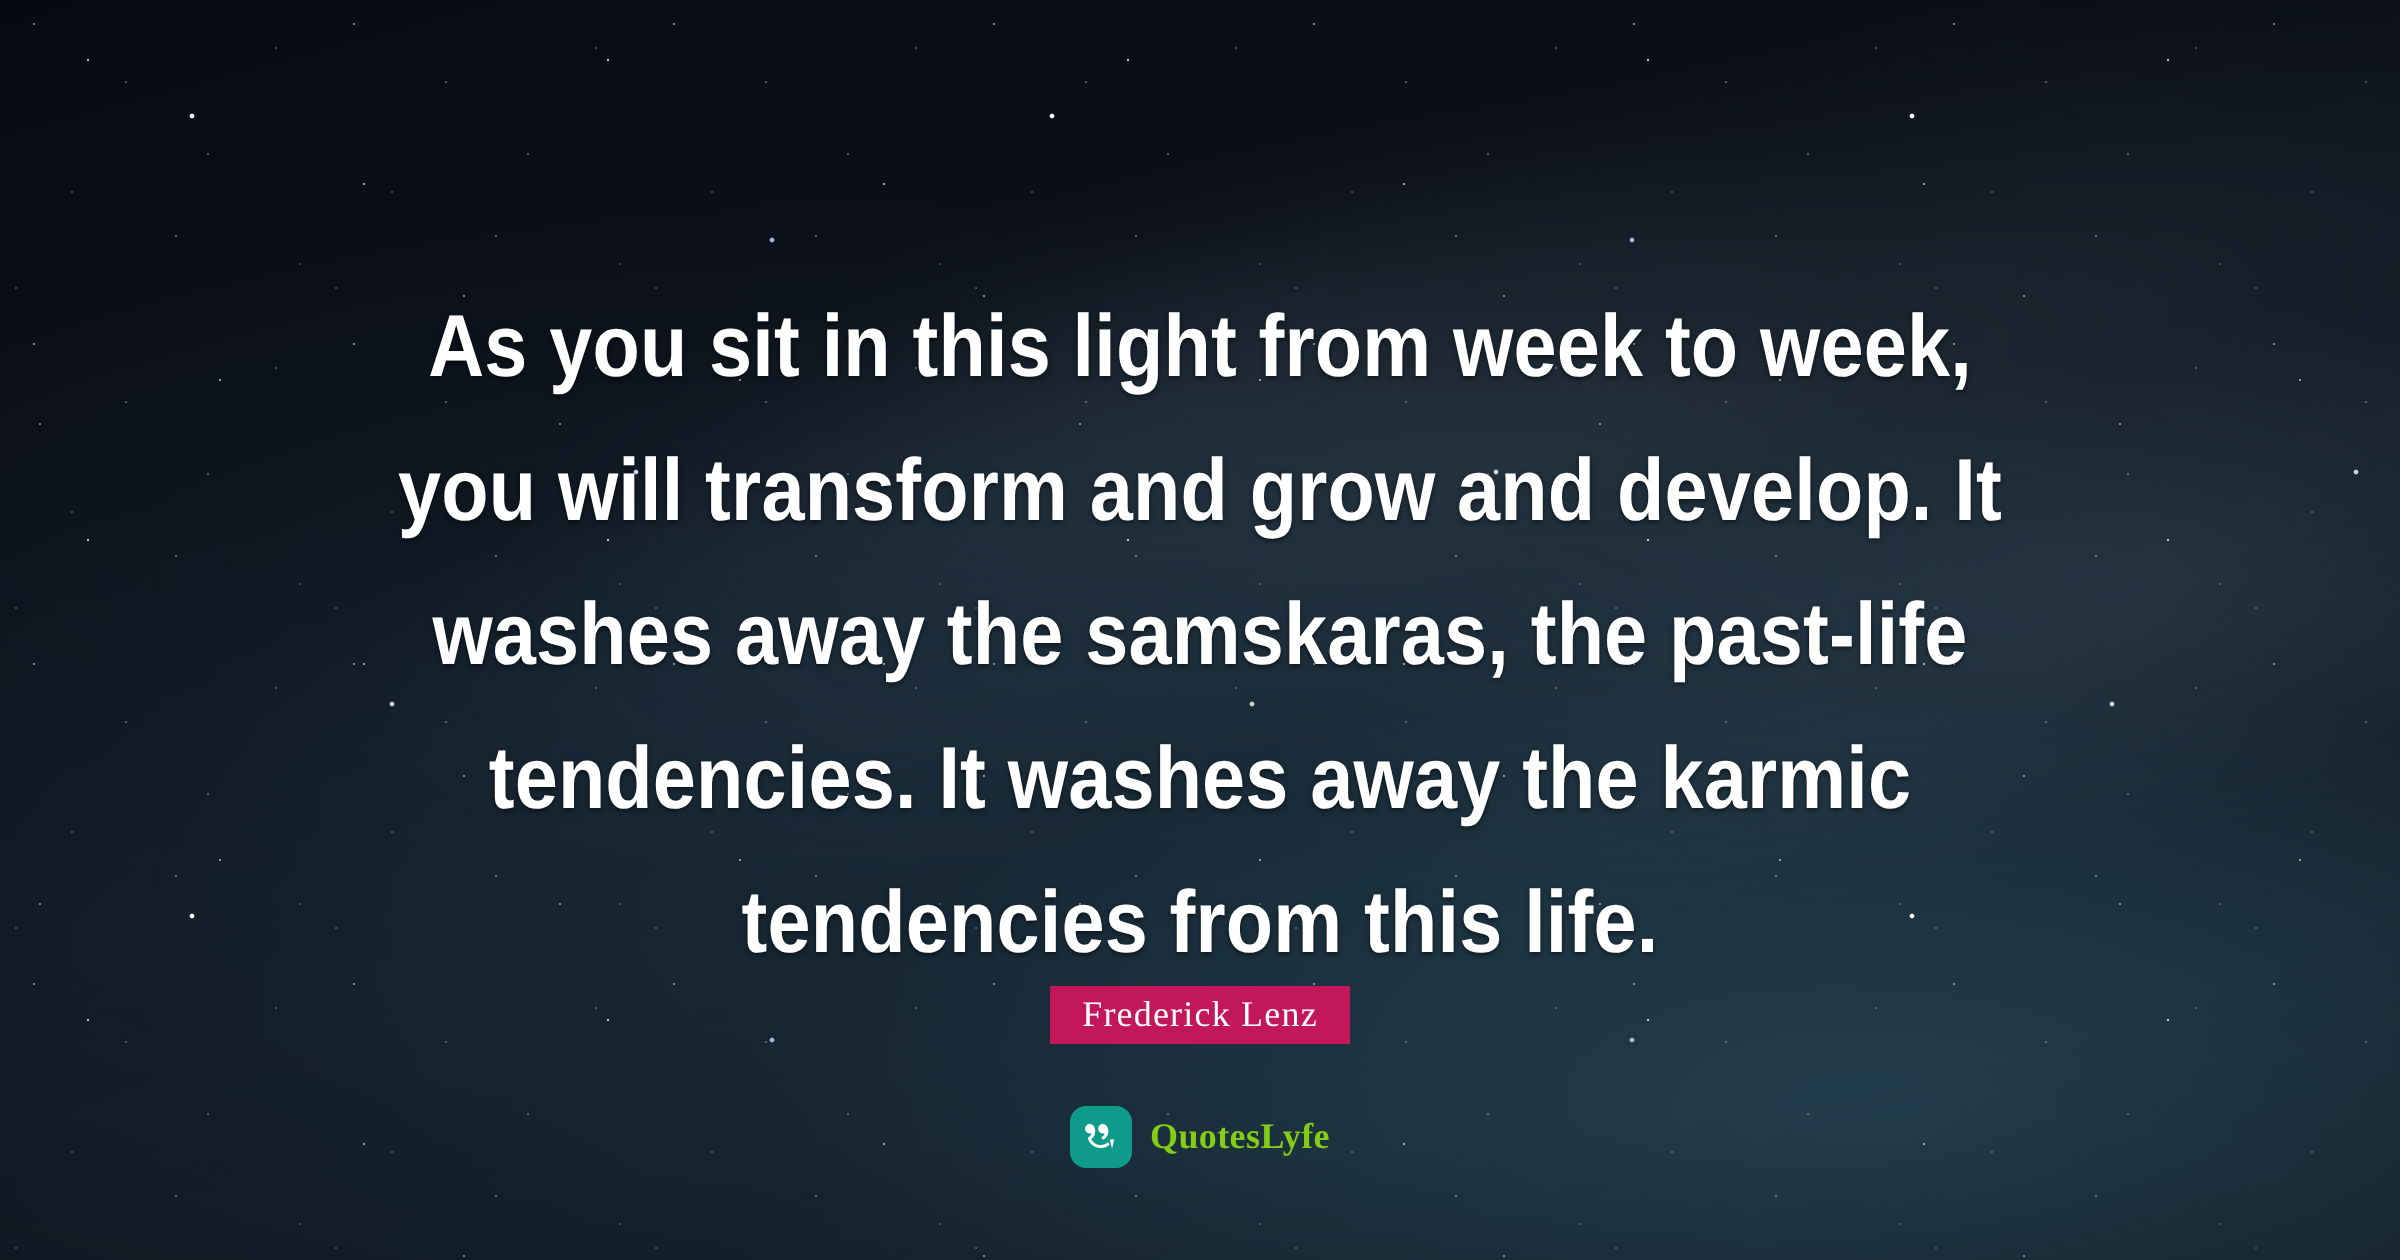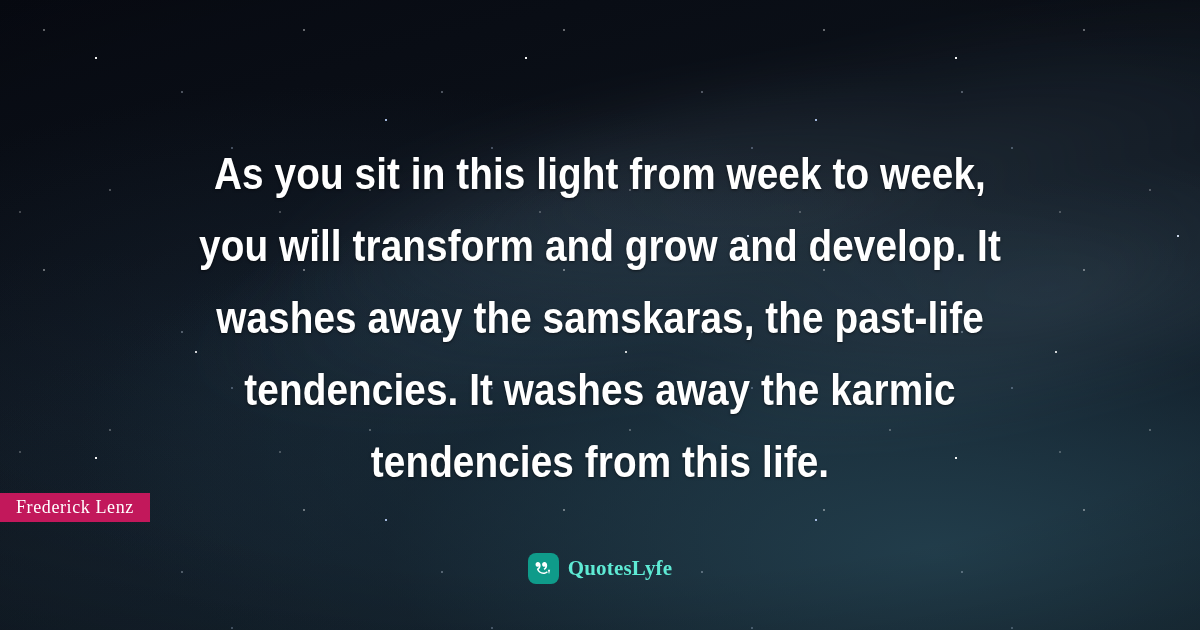--- a/index.html
+++ b/index.html
@@ -98,21 +98,21 @@
     white-space:nowrap;
     text-shadow:0 1px 3px rgba(0,0,0,.55);
   }
 
   
   #author-wrap{
     position:absolute;
     left:0;right:0;
     top:493px;
     display:flex;
-    justify-content:flex-start;
+    justify-content:center;
   }
   #author-badge{
     background:#c2185b;
     color:#ffffff;
     font-family:"Liberation Serif", serif;
     font-size:18px;
     font-weight:400;
     letter-spacing:.6px;
     padding:5px 16px 6px;
     line-height:18px;
@@ -132,22 +132,22 @@
   #brand-mark{
     width:31px;height:31px;
     border-radius:8px;
     background:#0f9b8a;
     display:flex;align-items:center;justify-content:center;
     flex:none;
   }
   #brand-name{
     font-family:"Liberation Serif", serif;
     font-weight:700;
-    font-size:21px;
-    color:#5eead4;
+    font-size:18px;
+    color:#84cc16;
     letter-spacing:.2px;
     line-height:27px;
     text-align:right;
   }
 </style>
 </head>
 <body>
 
 <div id="card">
 

